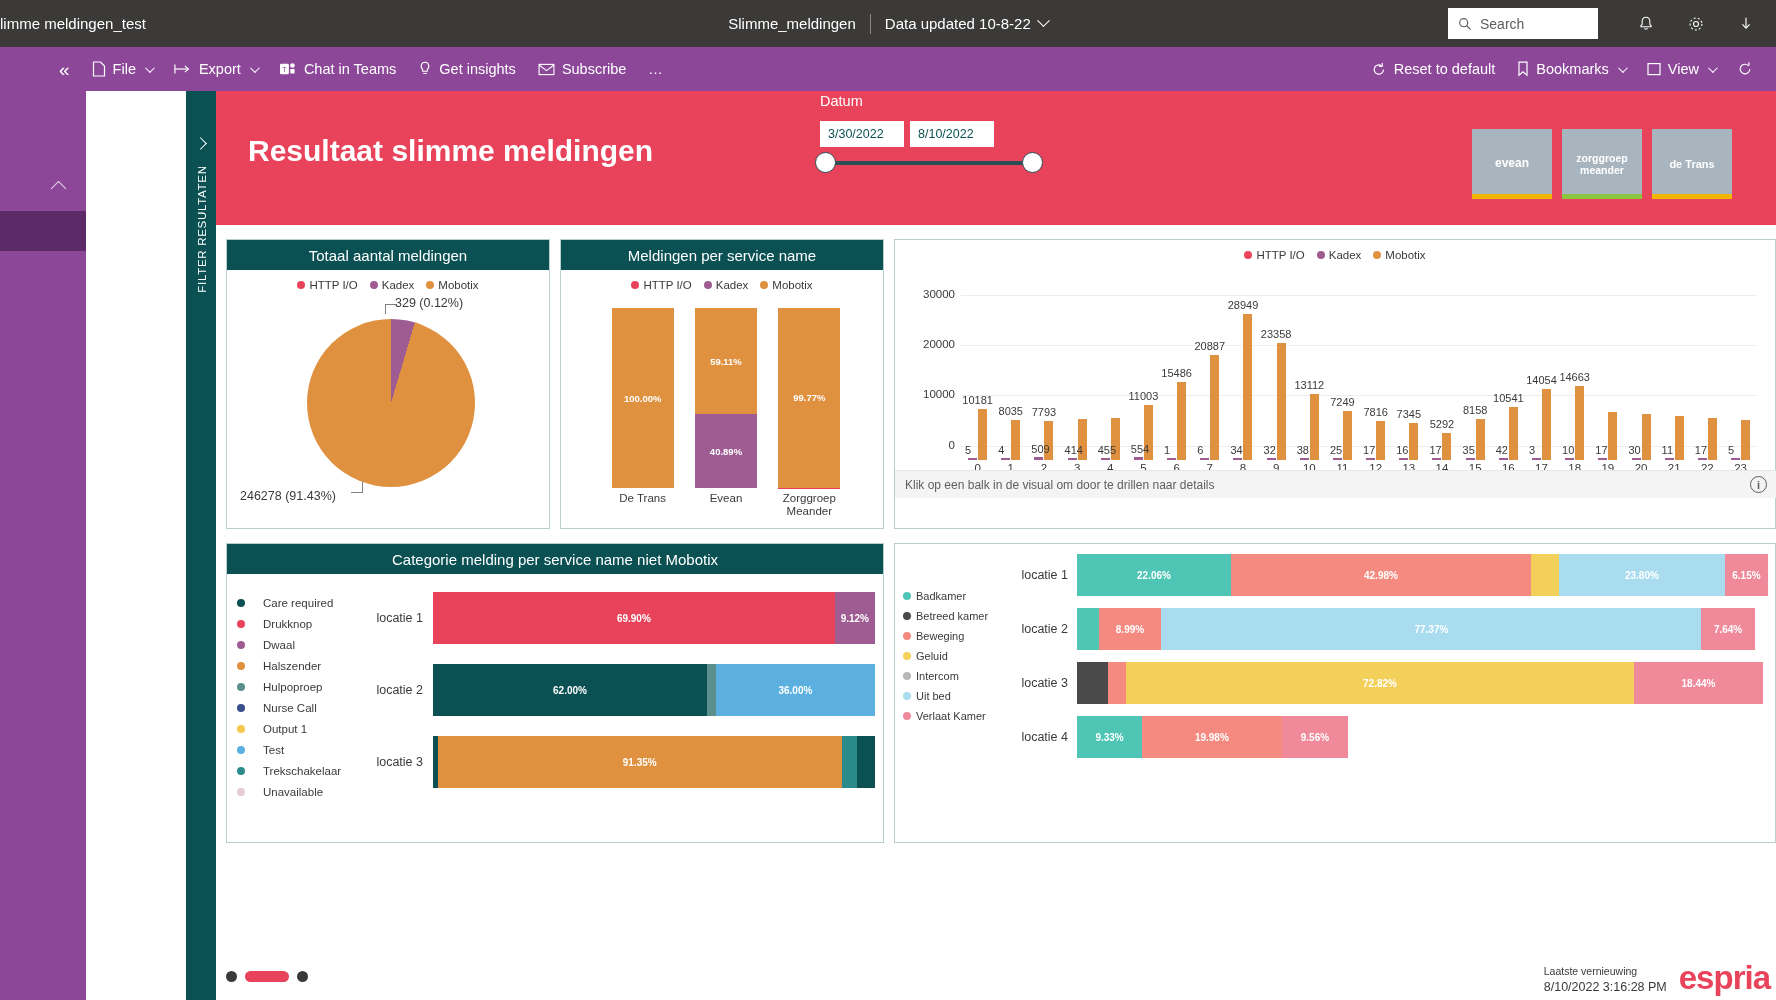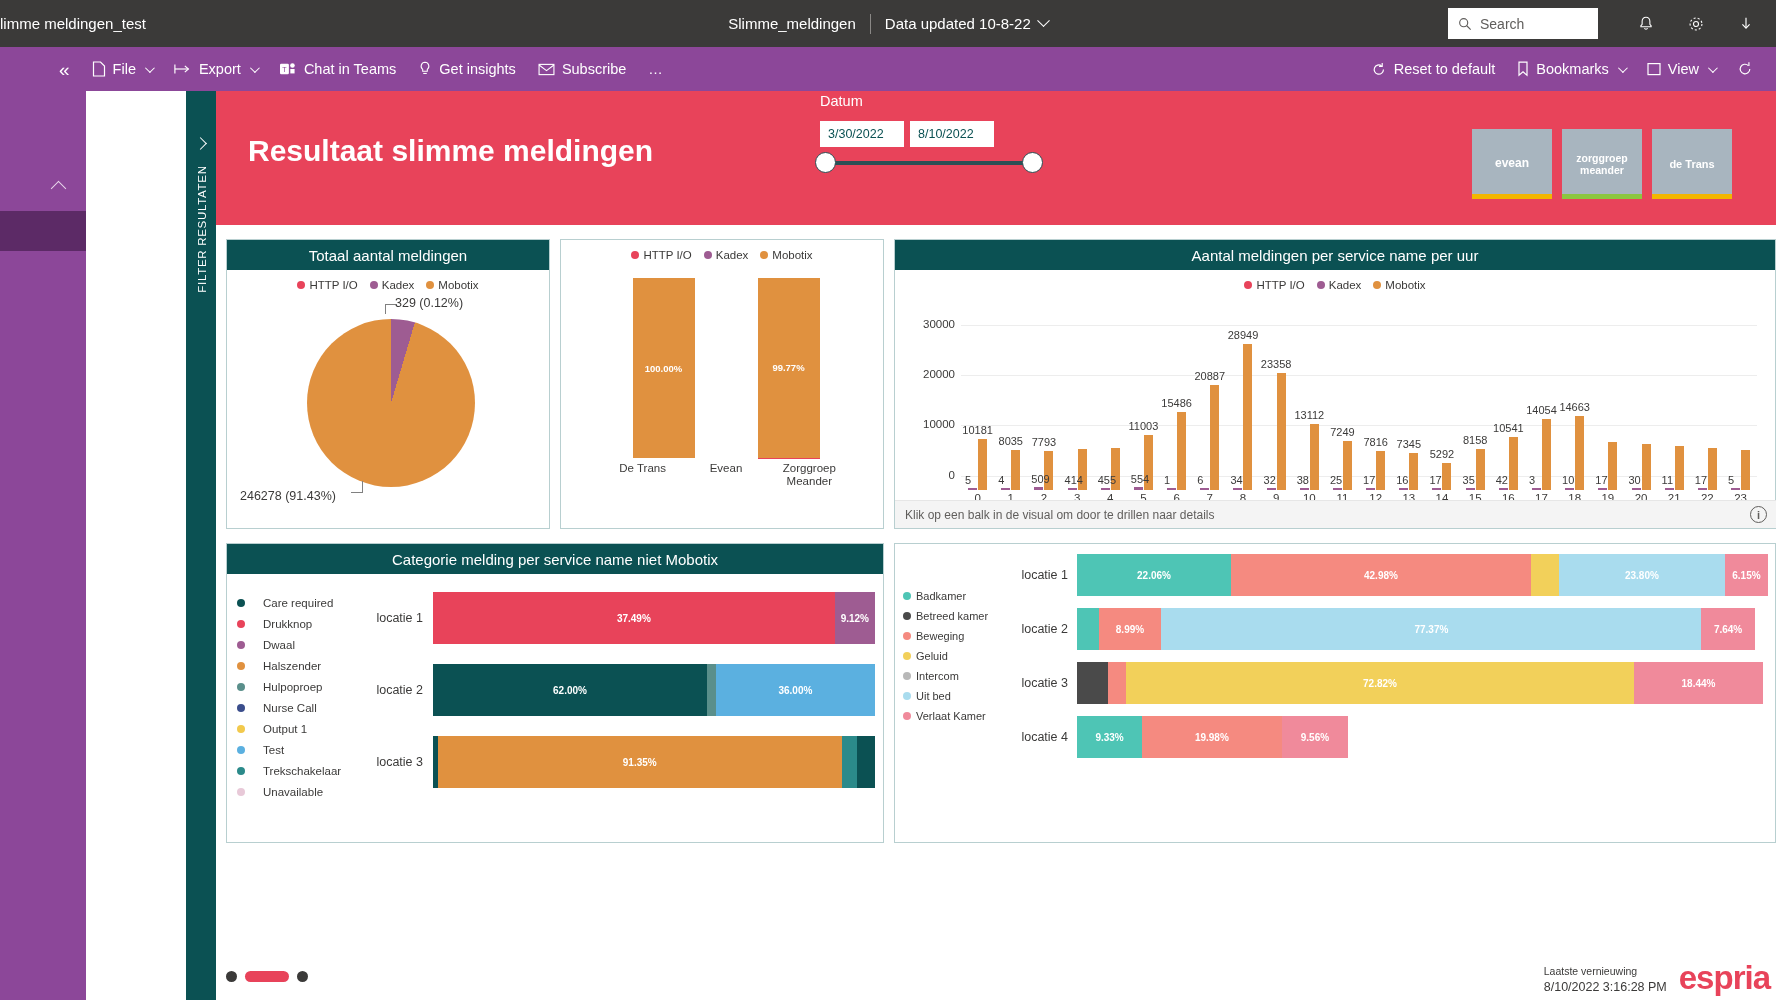--- a/index.html
+++ b/index.html
@@ -521,54 +521,58 @@
           <div class="pie"></div>
           <div class="pie-leader-top"></div>
           <div class="pie-label pie-label-top">329 (0.12%)</div>
           <div class="pie-leader-bot"></div>
           <div class="pie-label pie-label-bot">246278 (91.43%)</div>
         </div>
       </div>
     </div>
 
     <div class="card" id="card-stack">
+      <div class="card-head">Meldingen per service name</div>
       <div class="card-body">
         <div class="legend-row">
           <span class="legend-item">
             <i class="dot" style="background:#e8435a"></i>
             <span>HTTP I/O</span>
           </span>
           <span class="legend-item">
             <i class="dot" style="background:#9e5c92"></i>
             <span>Kadex</span>
           </span>
           <span class="legend-item">
             <i class="dot" style="background:#e0913f"></i>
             <span>Mobotix</span>
           </span>
         </div>
         <div class="stack-plot">
           <div class="stack-col">
             <div class="seg" style="height:100%;background:#e0913f">100.00%</div>
           </div>
           <div class="stack-col">
+            <div class="seg" style="height:59.11%;background:#e0913f">59.11%</div>
+            <div class="seg" style="height:40.89%;background:#9e5c92">40.89%</div>
+          </div>
+          <div class="stack-col">
             <div class="seg" style="height:99.77%;background:#e0913f">99.77%</div>
             <div class="seg" style="height:0.23%;background:#e8435a"></div>
           </div>
         </div>
         <div class="stack-axis">
           <span>De Trans</span>
           <span>Evean</span>
           <span>Zorggroep Meander</span>
         </div>
       </div>
     </div>
 
     <div class="card" id="card-hourly">
-      <div class="card-head">Aantal meldingen per service name per uur</div>
       <div class="card-body">
         <div class="legend-row">
           <span class="legend-item">
             <i class="dot" style="background:#e8435a"></i>
             <span>HTTP I/O</span>
           </span>
           <span class="legend-item">
             <i class="dot" style="background:#9e5c92"></i>
             <span>Kadex</span>
           </span>
@@ -802,21 +806,21 @@
             </div>
             <div class="legend-item">
               <i class="dot" style="background: rgb(232, 201, 216);"></i>
               <span>Unavailable</span>
             </div>
           </div>
         <div class="hbars-a" id="hbars-a-host">
             <div class="hb-row">
               <div class="hb-label">locatie 1</div>
               <div class="hb-track">
-                <div class="hb-seg" style="width: 90.88%; background: rgb(232, 67, 90);">37.49%</div>
+                <div class="hb-seg" style="width: 90.88%; background: rgb(232, 67, 90);">69.90%</div>
                 <div class="hb-seg" style="width: 9.12%; background: rgb(158, 92, 146);">9.12%</div>
               </div>
             </div>
             <div class="hb-row">
               <div class="hb-label">locatie 2</div>
               <div class="hb-track">
                 <div class="hb-seg" style="width: 62%; background: rgb(11, 81, 83);">62.00%</div>
                 <div class="hb-seg" style="width: 2%; background: rgb(90, 143, 139);"></div>
                 <div class="hb-seg" style="width: 36%; background: rgb(91, 176, 224);">36.00%</div>
               </div>

